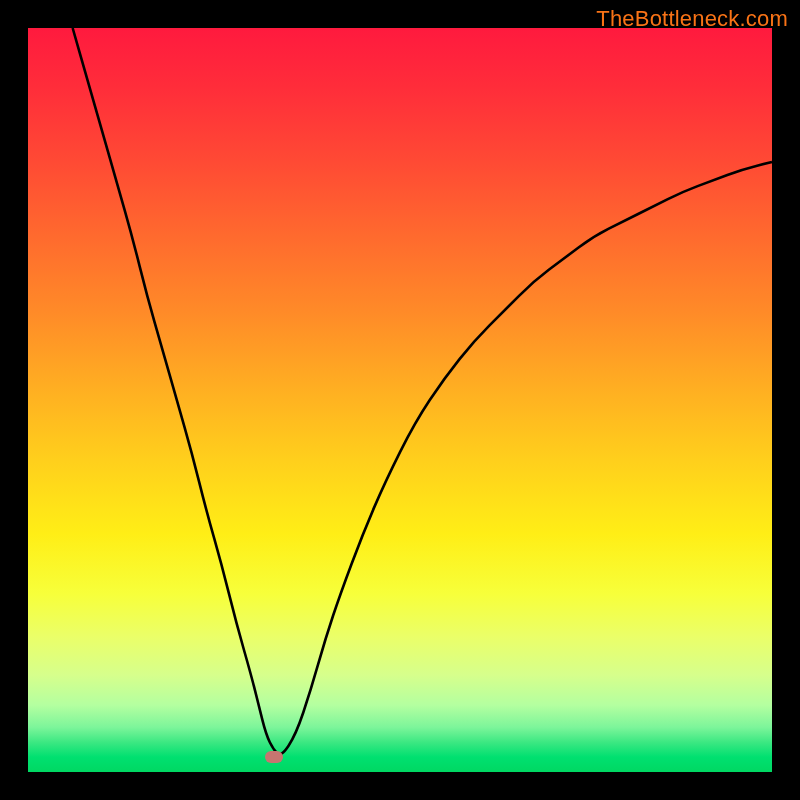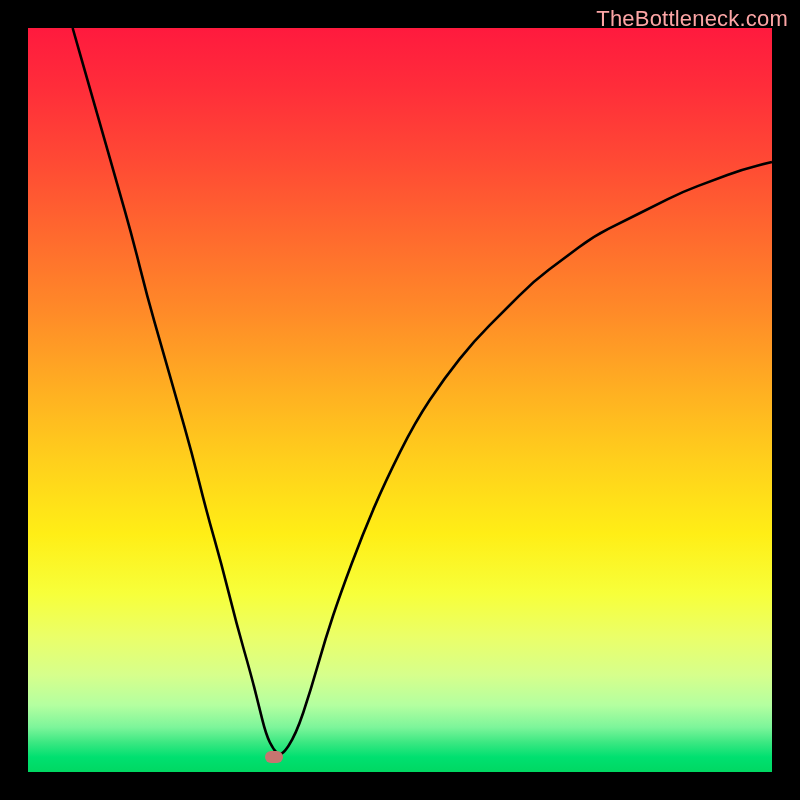--- a/index.html
+++ b/index.html
@@ -35,21 +35,21 @@
       #00e070 98%,
       #00d862 100%
     );
   }
   .watermark {
     position: absolute;
     top: 6px;
     right: 12px;
     font-family: Arial, Helvetica, sans-serif;
     font-size: 22px;
-    color: #fca5a5;
+    color: #f97316;
     letter-spacing: 0.2px;
     user-select: none;
   }
   svg.curve {
     position: absolute;
     left: 0;
     top: 0;
     width: 744px;
     height: 744px;
     overflow: visible;

